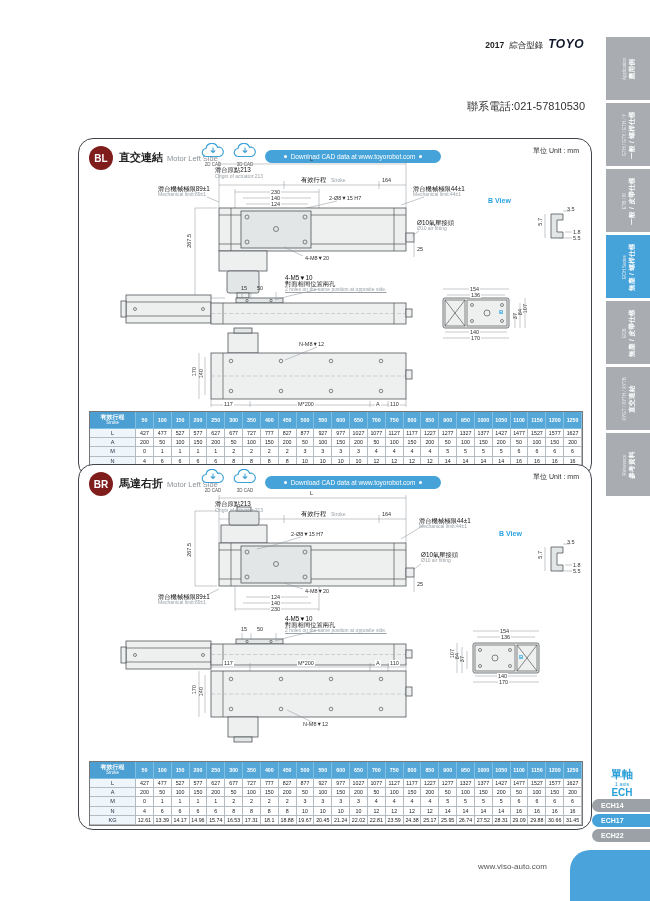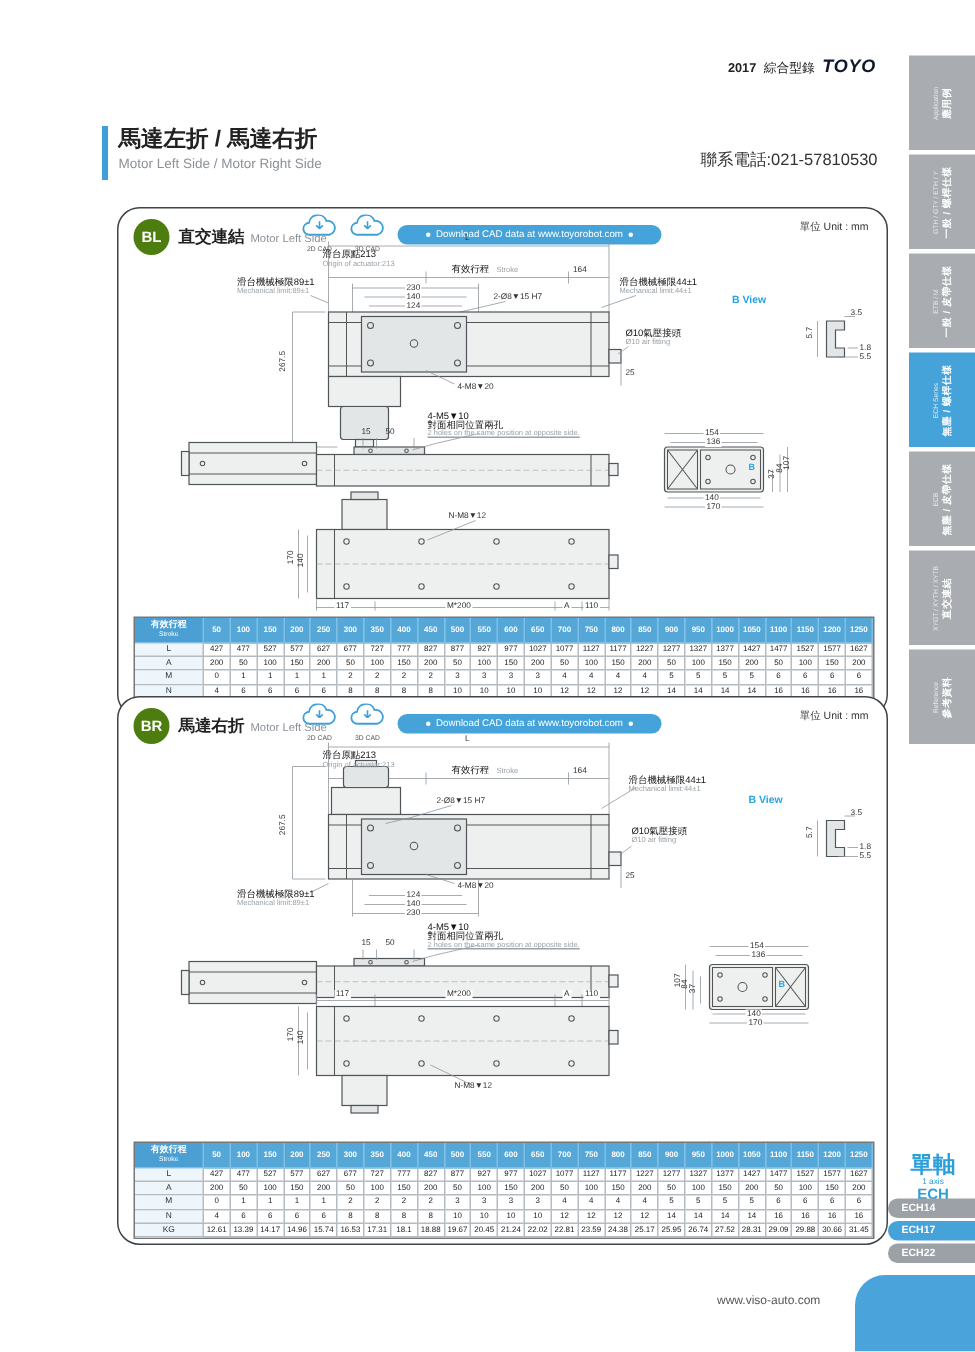--- a/index.html
+++ b/index.html
@@ -20,35 +20,35 @@
   
   .side-tab{position:absolute;left:606px;width:44px;height:63px;background:#a9adb2;}
   .side-tab.active{background:#45a3d9;}
   .tab-rot{position:absolute;left:-9.5px;top:9.5px;width:63px;height:44px;transform:rotate(-90deg);
            display:flex;flex-direction:column;align-items:center;justify-content:center;gap:1px;}
   .tab-en{font-size:4.5px;color:#e7eaec;white-space:nowrap;}
   .tab-zh{font-size:6.5px;font-weight:bold;color:#fff;white-space:nowrap;letter-spacing:.4px;}
 
   
   .series-nav-head{position:absolute;left:598px;top:769px;width:48px;text-align:center;color:#2b9fd8;}
-  .axis-zh{font-size:15px;font-weight:bold;line-height:1.05;}
+  .axis-zh{font-size:11px;font-weight:bold;line-height:1.05;}
   .axis-en{font-size:5.5px;line-height:1.1;}
   .axis-series{font-size:10px;font-weight:bold;line-height:1.2;}
   .ech-tab{position:absolute;left:592px;width:58px;height:13px;background:#9ba1a7;color:#fff;
            font-size:7px;font-weight:bold;line-height:13px;padding-left:9px;box-sizing:border-box;
            border-radius:7px 0 0 7px;}
   .ech-tab.active{background:#45a3d9;}
   .corner-box{position:absolute;left:570px;top:850px;width:80px;height:51px;background:#4aa4db;border-top-left-radius:20px;}
   .footer-url{position:absolute;left:478px;top:862px;font-size:8px;color:#555;}
 
   
   .panel{position:absolute;left:78px;width:514px;border:1.6px solid #3f444a;border-radius:15px;background:#fff;box-sizing:border-box;}
   .panel.bl{top:138px;height:340px;}
   .panel.br{top:464px;height:366px;}
-  .badge{position:absolute;left:10px;top:7px;width:24px;height:24px;border-radius:50%;background:#4d7c0f;
+  .badge{position:absolute;left:10px;top:7px;width:24px;height:24px;border-radius:50%;background:#7f1d1d;
          color:#fff;font-size:10px;font-weight:bold;display:flex;align-items:center;justify-content:center;}
   .panel-title{position:absolute;left:40px;top:11px;display:flex;align-items:baseline;gap:4px;}
   .pt-zh{font-size:11px;font-weight:bold;color:#222;}
   .pt-en{font-size:7.5px;color:#8b9197;}
   .cad{position:absolute;top:4px;width:28px;text-align:center;}
   .cad.c2d{left:120px;} .cad.c3d{left:152px;}
   .cad-cap{font-size:4.5px;color:#555;margin-top:-1px;}
   .pill{position:absolute;left:186px;top:11px;width:176px;height:13px;border-radius:7px;background:#45a3d9;
         display:flex;align-items:center;justify-content:center;gap:4px;}
   .pill span{color:#fff;font-size:6.5px;white-space:nowrap;}
@@ -91,27 +91,20 @@
 
 <div class="page">
 
   <div class="cat-line">
     <span class="cat-year">2017</span>
     <span class="cat-label">綜合型錄</span>
     <span class="toyo-logo">TOYO</span>
   </div>
   <div class="phone">聯系電話:021-57810530</div>
 
-  <div class="title-block">
-    <div class="title-bar"></div>
-    <div>
-      <div class="title-zh">馬達左折 / 馬達右折</div>
-      <div class="title-en">Motor Left Side / Motor Right Side</div>
-    </div>
-  </div>
 
   <div class="side-tab" style="top:37px">
     <div class="tab-rot">
         <span class="tab-en">Application</span>
         <span class="tab-zh">應用例</span>
       </div>
   </div>
   <div class="side-tab" style="top:103px">
     <div class="tab-rot">
         <span class="tab-en">GTH / GTY / ETH / Y</span>

